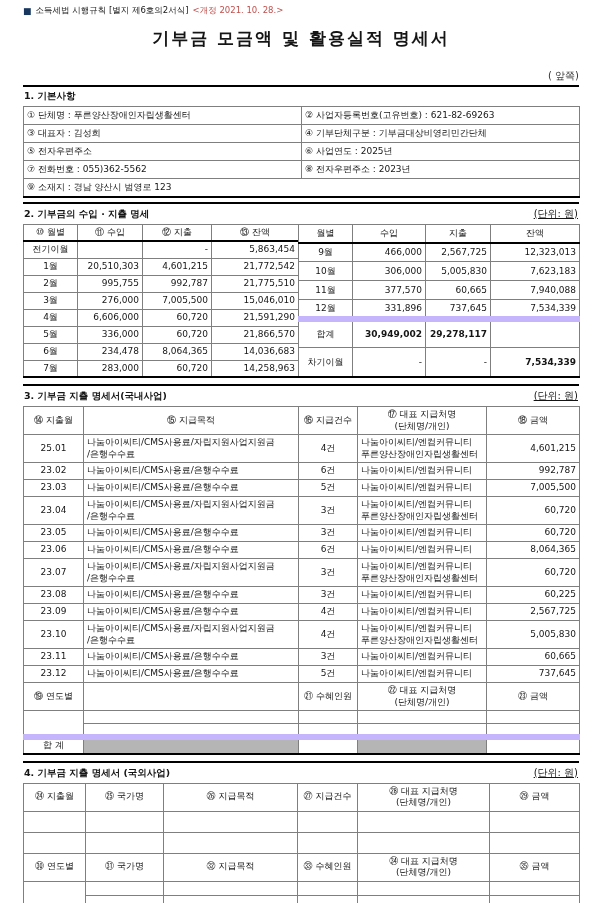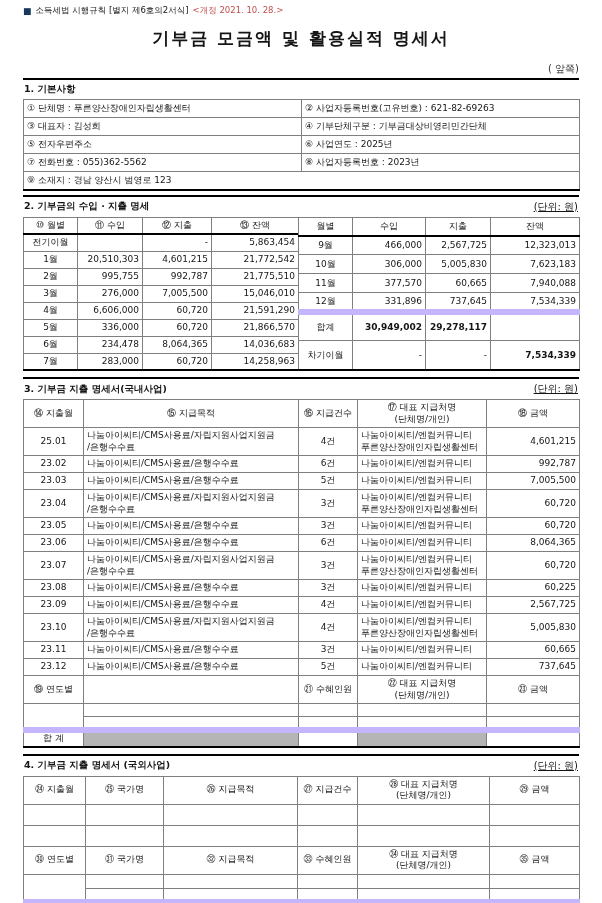--- a/index.html
+++ b/index.html
@@ -1,24 +1,24 @@
 <!DOCTYPE html>
 <html><head>
 <meta charset="utf-8">
 <style>
   html,body{margin:0;padding:0;overflow:hidden;}
   body{width:602px;height:903px;background:#fff;color:#151515;font-family:"DejaVu Sans",sans-serif;}
   .page{padding:5px 23px 0 23px;width:556px;}
   .form-ref{font-size:8.5px;display:flex;align-items:center;gap:4px;white-space:nowrap;}
   .sq{color:#17375e;font-size:9px;line-height:1;}
   .rev{color:#c0504d;}
-  .title{text-align:center;font-size:17px;font-weight:bold;letter-spacing:2px;margin:10px 0 12px 0;}
+  .title{text-align:center;font-size:17px;font-weight:bold;letter-spacing:2px;margin:10px 0 19px 0;}
   .front{text-align:right;font-size:10px;color:#333;margin-bottom:2px;}
   .rule{border-top:2px solid #000;}
-  .sec-title{display:flex;justify-content:space-between;align-items:center;font-size:9.5px;padding:3px 1px 3px 1px;}
+  .sec-title{display:flex;justify-content:space-between;align-items:flex-end;font-size:9.5px;padding:3px 1px 3px 1px;}
   .sec-title .t{font-weight:bold;}
   .sec-title .u{font-size:10px;font-weight:normal;text-decoration:underline;}
   table{border-collapse:collapse;table-layout:fixed;font-size:9px;}
   td{border:1px solid #7f7f7f;padding:0 3px;line-height:1.25;white-space:pre-line;overflow:hidden;vertical-align:middle;}
   .c{text-align:center;} .r{text-align:right;} 
   .bold{font-weight:bold;}
   .gray{background:#b5b5b5;}
   tr.h17{height:17px;} tr.h18{height:18px;} tr.h26{height:26px;} tr.h28{height:28px;}
   tr.h13{height:13px;} tr.h21{height:21px;} tr.h14{height:14px;}
   tr.hb td{border-bottom:2px solid #000;}
@@ -60,21 +60,21 @@
     <tr class="h18">
       <td>③ 대표자 : 김성희</td>
       <td>④ 기부단체구분 : 기부금대상비영리민간단체</td>
     </tr>
     <tr class="h18">
       <td>⑤ 전자우편주소</td>
       <td>⑥ 사업연도 : 2025년</td>
     </tr>
     <tr class="h18">
       <td>⑦ 전화번호 : 055)362-5562</td>
-      <td>⑧ 사업자등록번호 : 2023년</td>
+      <td>⑧ 전자우편주소 : 2023년</td>
     </tr>
     <tr class="h18 bb">
       <td colspan="2">⑨ 소재지 : 경남 양산시 범영로 123</td>
     </tr>
   </tbody>
     </table>
 
   <div class="gap4"></div>
 
   <div class="rule"></div>

